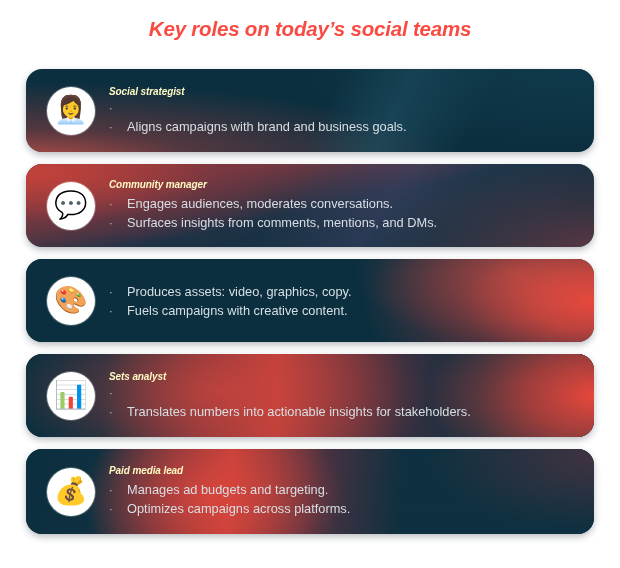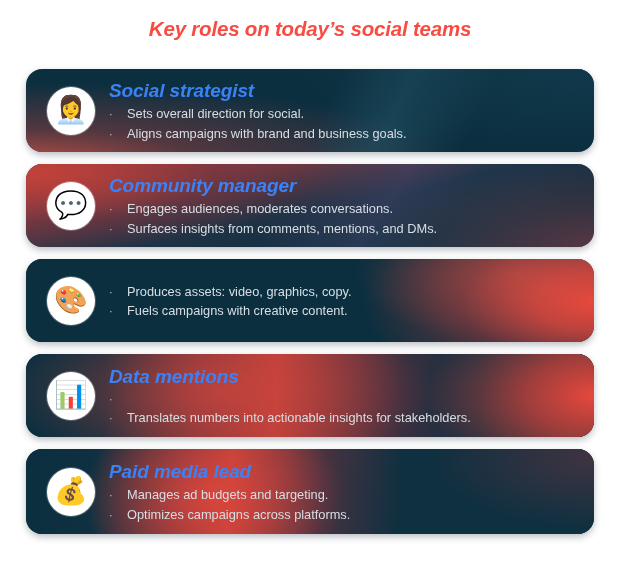--- a/index.html
+++ b/index.html
@@ -115,24 +115,24 @@
     line-height: 1;
     box-shadow: 0 0 0 1px rgba(255,255,255,0.25);
   }
 
   .card-text {
     margin-left: 14px;
     padding-top: 1px;
   }
 
   .role-title {
-    font-size: 19px;
+    font-size: 10px;
     font-weight: bold;
     font-style: italic;
-    color: #3b82f6;
+    color: #fef9c3;
     letter-spacing: -0.1px;
     line-height: 1.25;
     margin-bottom: 2px;
     white-space: nowrap;
   }
 
   .bullets {
     list-style: none;
     margin: 0;
     padding: 0;
@@ -168,21 +168,20 @@
       <div class="wash w1a"></div>
       <div class="wash w1b"></div>
       <div class="wash w1c"></div>
       <div class="card-inner">
         <div class="avatar">👩‍💼</div>
         <div class="card-text">
           <div class="role-title">Social strategist</div>
           <ul class="bullets">
             <li class="bullet">
               <span class="bullet-dot">·</span>
-              <span>Sets overall direction for social.</span>
             </li>
             <li class="bullet">
               <span class="bullet-dot">·</span>
               <span>Aligns campaigns with brand and business goals.</span>
             </li>
           </ul>
         </div>
       </div>
     </div>
 
@@ -230,21 +229,21 @@
       </div>
     </div>
 
     <div class="card">
       <div class="wash w4a"></div>
       <div class="wash w4c"></div>
       <div class="wash w4b"></div>
       <div class="card-inner">
         <div class="avatar">📊</div>
         <div class="card-text">
-          <div class="role-title">Data mentions</div>
+          <div class="role-title">Sets analyst</div>
           <ul class="bullets">
             <li class="bullet">
               <span class="bullet-dot">·</span>
             </li>
             <li class="bullet">
               <span class="bullet-dot">·</span>
               <span>Translates numbers into actionable insights for stakeholders.</span>
             </li>
           </ul>
         </div>

